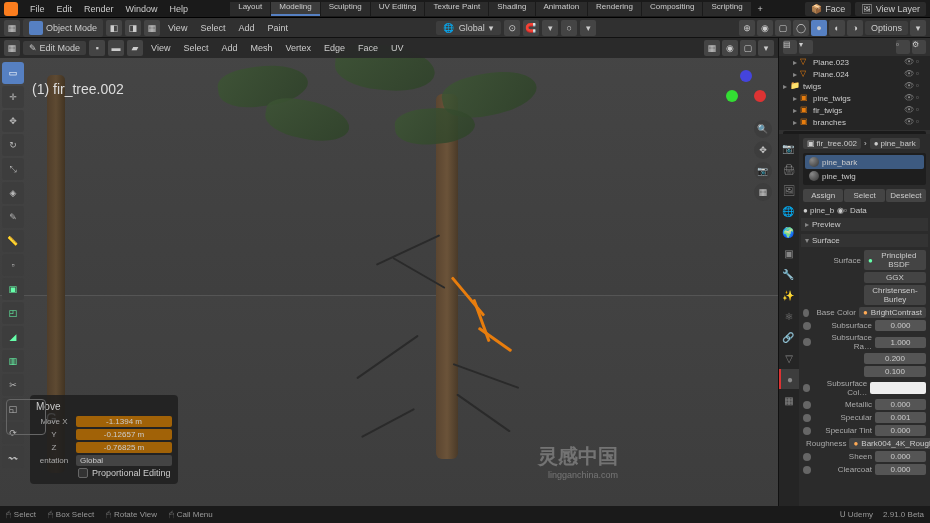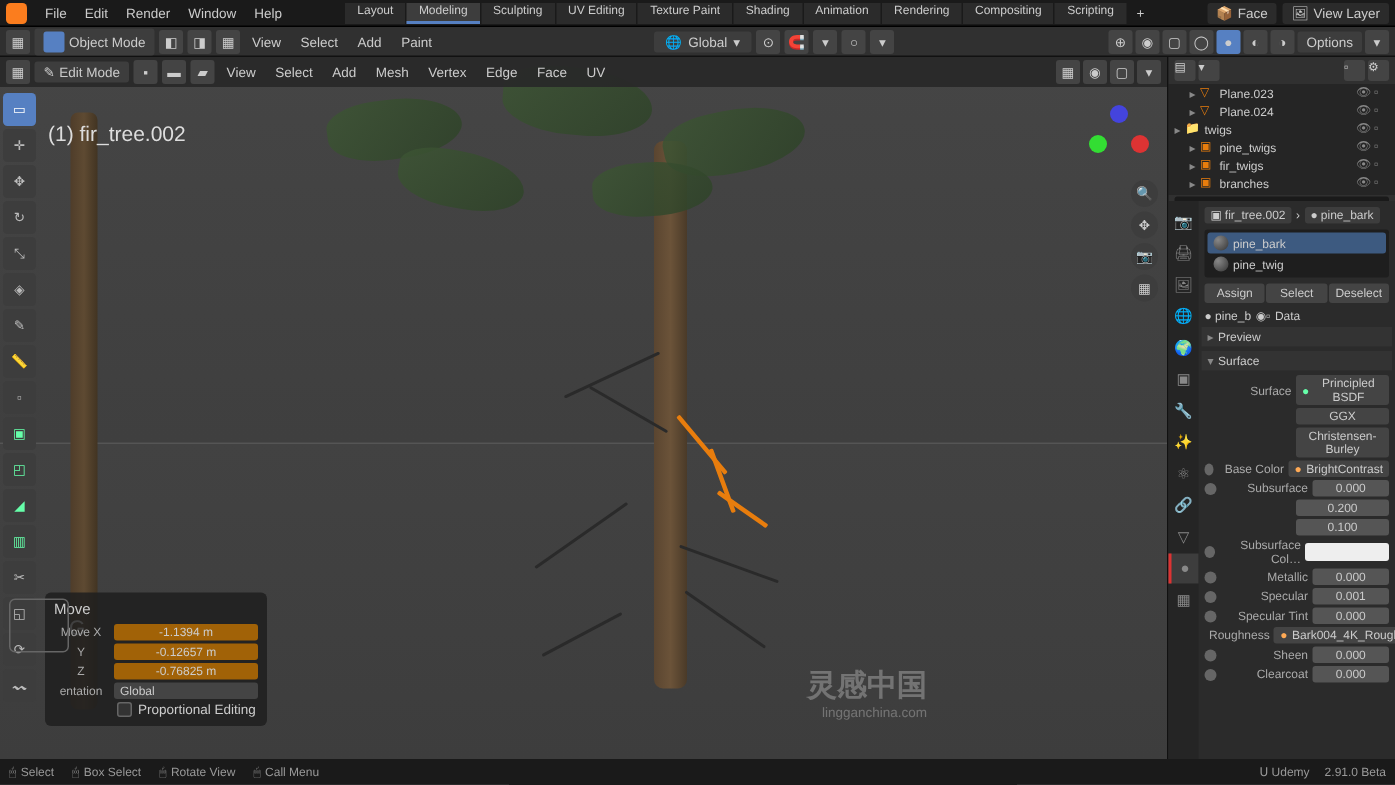--- a/index.html
+++ b/index.html
@@ -465,20 +465,25 @@
               <span style="color:#fa5">●</span>
               <span>BrightContrast</span>
             </span>
           </div>
         <div class="field-row">
             <span class="dot"></span>
             <span class="flbl">Subsurface</span>
             <span class="fval num">0.000</span>
           </div>
         <div class="field-row">
+            <span class="dot"></span>
+            <span class="flbl">Subsurface Ra…</span>
+            <span class="fval num">1.000</span>
+          </div>
+        <div class="field-row">
             <span class="flbl"></span>
             <span class="fval num">0.200</span>
           </div>
         <div class="field-row">
             <span class="flbl"></span>
             <span class="fval num">0.100</span>
           </div>
         <div class="field-row">
             <span class="dot"></span>
             <span class="flbl">Subsurface Col…</span>

